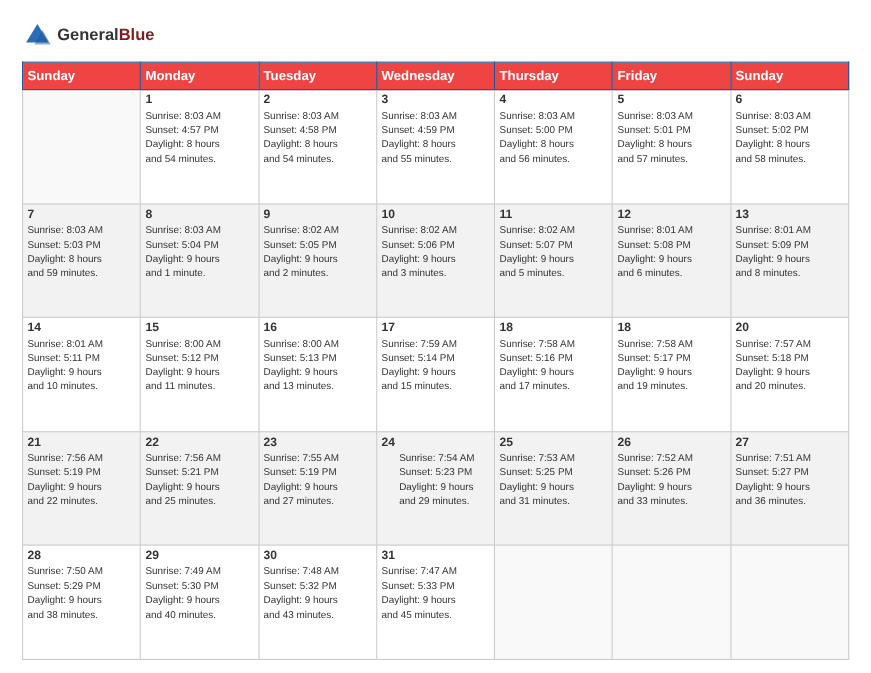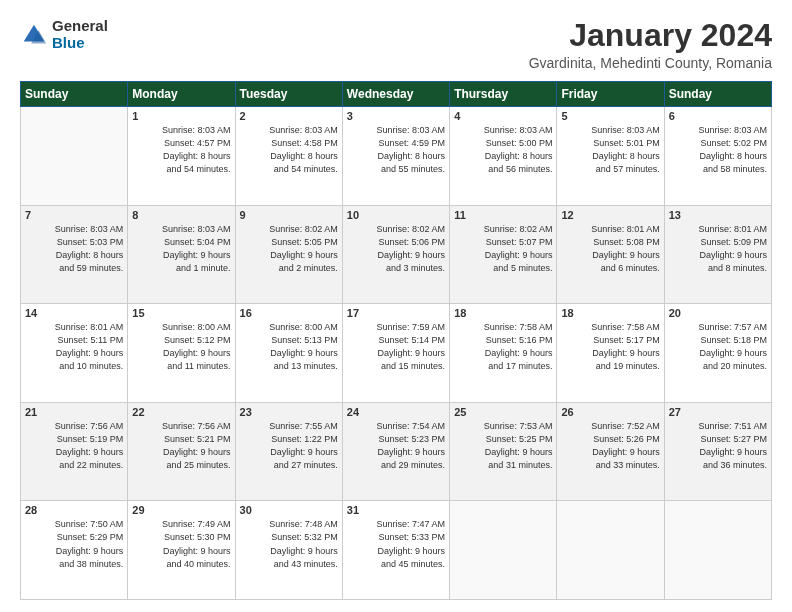--- a/index.html
+++ b/index.html
@@ -23,32 +23,31 @@
       align-items: flex-start;
       margin-bottom: 10px;
     }
     .logo {
       display: flex;
       align-items: center;
       gap: 4px;
     }
     .logo-text {
       display: flex;
-      flex-direction: column;
       line-height: 1.1;
     }
     .logo-general {
       font-size: 15px;
       font-weight: bold;
       color: #333;
     }
     .logo-blue {
       font-size: 15px;
       font-weight: bold;
-      color: #0369a1;
+      color: #7f1d1d;
     }
     .logo-icon {
       width: 28px;
       height: 28px;
     }
     .title-block {
       text-align: right;
     }
     .cal-title {
       font-size: 32px;
@@ -62,21 +61,21 @@
       margin-top: 2px;
     }
     .calendar {
       flex: 1;
       border: 1px solid #ccc;
       border-collapse: collapse;
       width: 100%;
       table-layout: fixed;
     }
     .calendar th {
-      background: #14532d;
+      background: #ef4444;
       color: #fff;
       font-size: 12px;
       font-weight: bold;
       padding: 5px 4px;
       border: 1px solid #1e5a99;
       text-align: left;
     }
     .calendar td {
       border: 1px solid #ccc;
       vertical-align: top;
@@ -92,45 +91,40 @@
       font-size: 11px;
       font-weight: bold;
       color: #333;
       display: block;
       margin-bottom: 2px;
     }
     .day-info {
       font-size: 9px;
       color: #333;
       line-height: 1.45;
-      text-align: right;
     }
     .row-shade td {
       background: #f2f2f2;
     }
   </style>
 </head>
 <body>
 
 <div class="page">
   <div class="header">
     <div class="logo">
       <svg class="logo-icon" viewBox="0 0 30 30">
         <polygon points="15,4 26,22 4,22" fill="#2a6db5"></polygon>
         <polygon points="20,10 28,24 12,24" fill="#1a5a99" opacity="0.5"></polygon>
       </svg>
       <div class="logo-text">
         <span class="logo-general">General</span>
         <span class="logo-blue">Blue</span>
       </div>
     </div>
-    <div class="title-block">
-      <div class="cal-title">January 2024</div>
-      <div class="cal-subtitle">Gvardinita, Mehedinti County, Romania</div>
-    </div>
   </div>
 
   <table class="calendar">
     <thead>
       <tr>
       <th>Sunday</th>
           <th>Monday</th>
           <th>Tuesday</th>
           <th>Wednesday</th>
           <th>Thursday</th>
@@ -297,21 +291,21 @@
           <td>
             <span class="day-num">22</span>
             <div class="day-info" style="white-space: pre-line;">Sunrise: 7:56 AM
 Sunset: 5:21 PM
 Daylight: 9 hours
 and 25 minutes.</div>
           </td>
           <td>
             <span class="day-num">23</span>
             <div class="day-info" style="white-space: pre-line;">Sunrise: 7:55 AM
-Sunset: 1:22 PM
+Sunset: 5:19 PM
 Daylight: 9 hours
 and 27 minutes.</div>
           </td>
           <td>
             <span class="day-num">24</span>
             <div class="day-info" style="white-space: pre-line; margin-left: 16px;">Sunrise: 7:54 AM
 Sunset: 5:23 PM
 Daylight: 9 hours
 and 29 minutes.</div>
           </td>
@@ -324,21 +318,21 @@
           </td>
           <td>
             <span class="day-num">26</span>
             <div class="day-info" style="white-space: pre-line;">Sunrise: 7:52 AM
 Sunset: 5:26 PM
 Daylight: 9 hours
 and 33 minutes.</div>
           </td>
           <td>
             <span class="day-num">27</span>
-            <div class="day-info" style="white-space: pre-line; margin-left: 12px;">Sunrise: 7:51 AM
+            <div class="day-info" style="white-space: pre-line;">Sunrise: 7:51 AM
 Sunset: 5:27 PM
 Daylight: 9 hours
 and 36 minutes.</div>
           </td>
         </tr>
         <tr>
           <td>
             <span class="day-num">28</span>
             <div class="day-info" style="white-space: pre-line;">Sunrise: 7:50 AM
 Sunset: 5:29 PM

